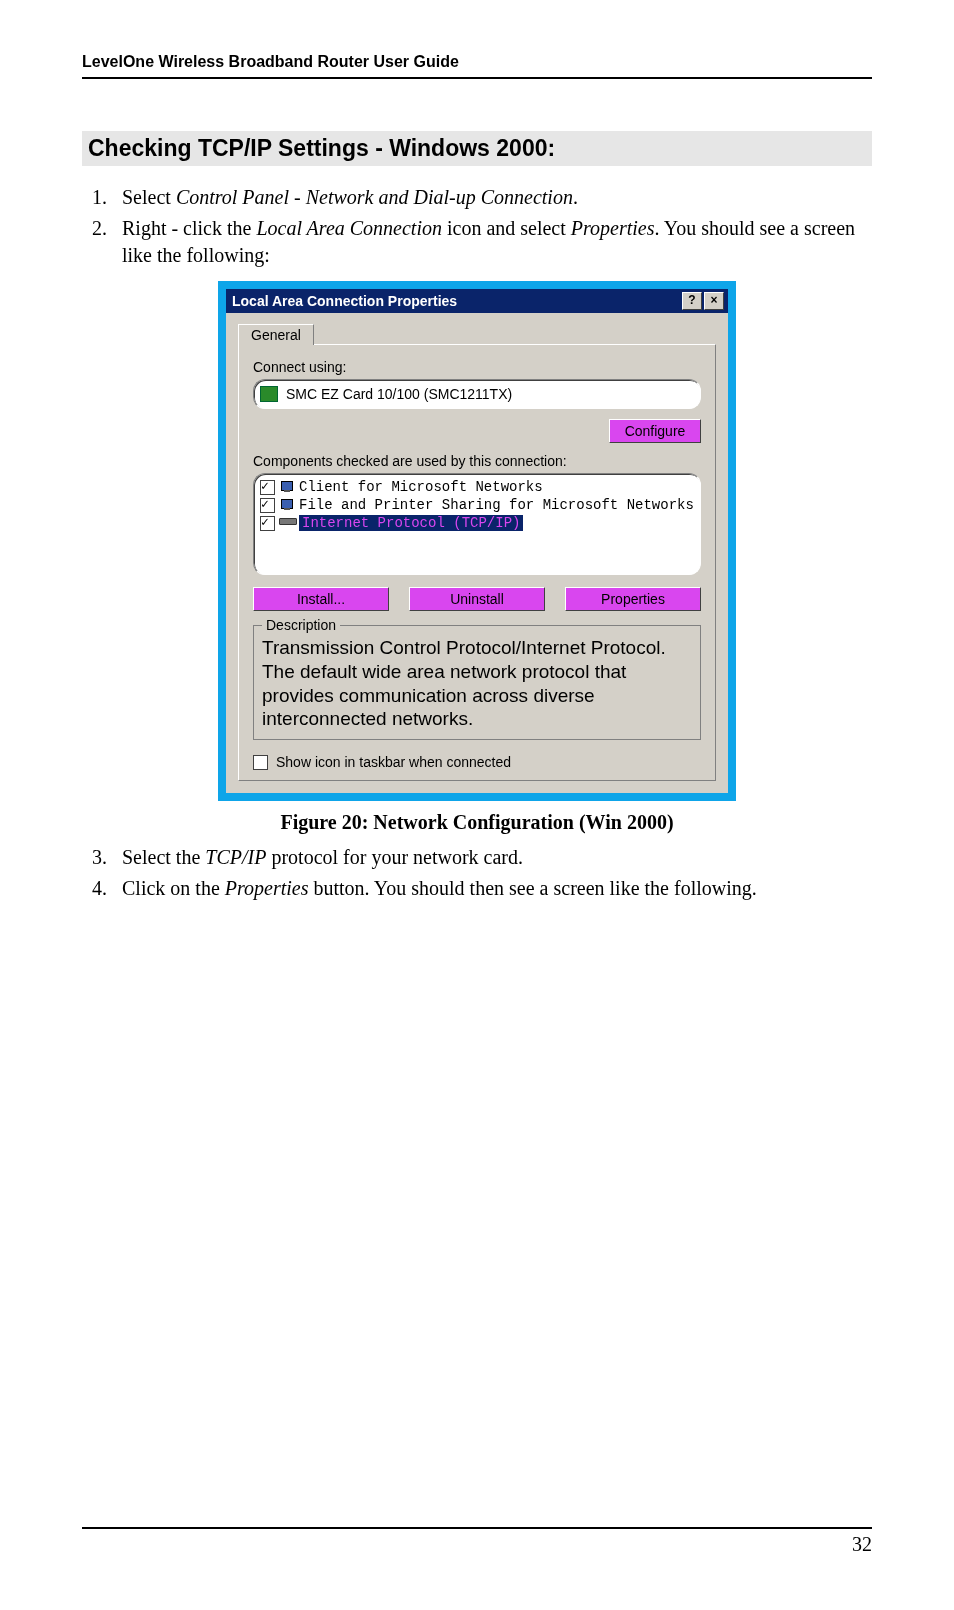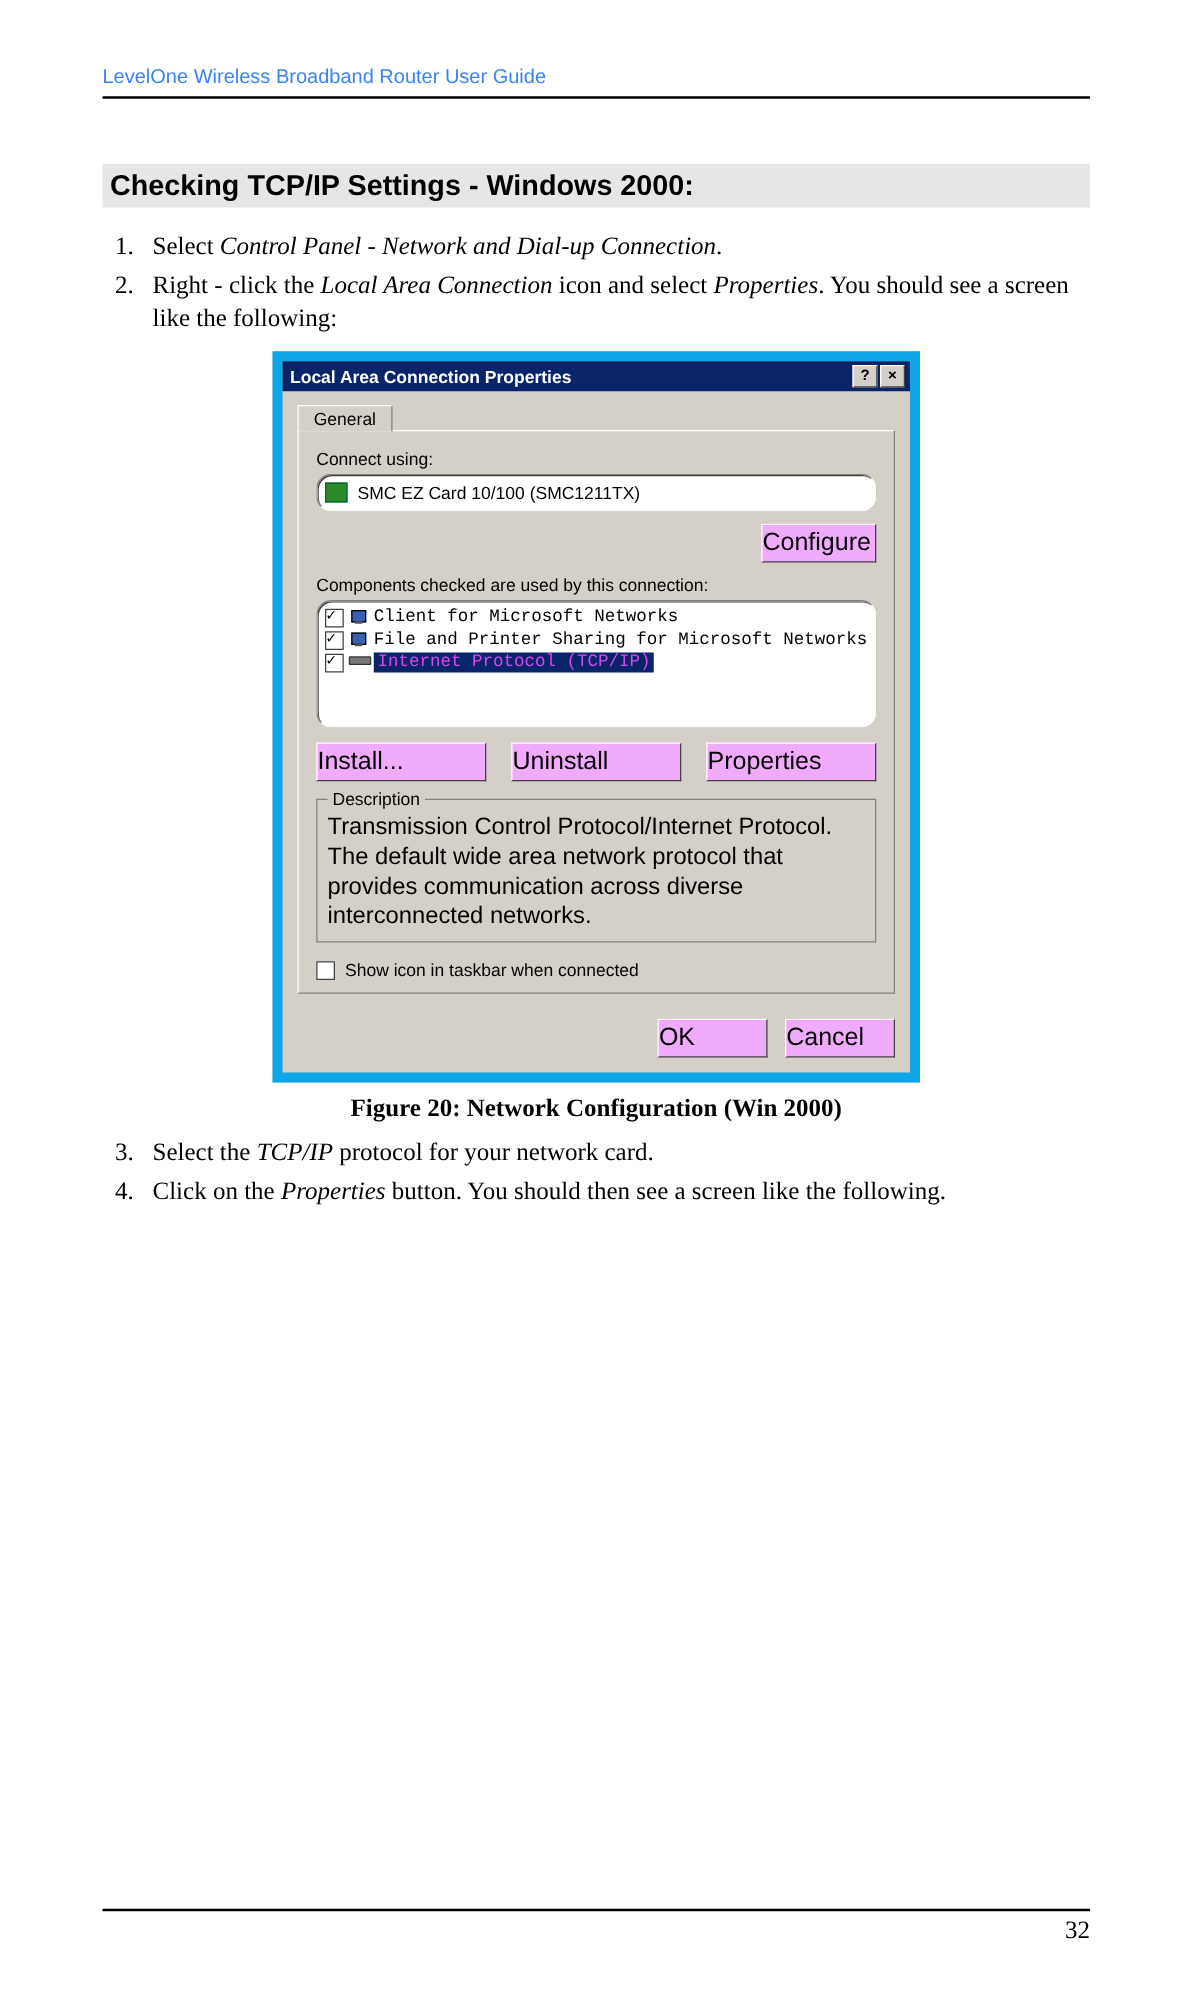--- a/index.html
+++ b/index.html
@@ -12,24 +12,25 @@
   .page {
     width: 954px;
     height: 1610px;
     box-sizing: border-box;
     padding: 53px 82px 0px 82px;
     position: relative;
   }
   .header-line {
     font-family: Arial, Helvetica, sans-serif;
     font-size: 16px;
-    color: #3b82f6;
+    color: #000000;
     padding-bottom: 6px;
     border-bottom: 2px solid #000;
     margin-bottom: 52px;
+    font-weight: bold;
   }
   .section-heading {
     background: #e6e6e6;
     font-family: Arial, Helvetica, sans-serif;
     font-weight: bold;
     font-size: 23px;
     padding: 4px 6px 4px 6px;
     margin-bottom: 18px;
   }
   ol.instr {
@@ -120,28 +121,28 @@
     align-items: center;
     gap: 8px;
     font-size: 14px;
   }
   .adapter-icon {
     width: 16px; height: 14px;
     background: #2a8a2a;
     border: 1px solid #063;
   }
   .btn {
-    background: #f0abfc;
+    background: #d946ef;
     border-top: 1px solid #fff;
     border-left: 1px solid #fff;
     border-right: 1px solid #404040;
     border-bottom: 1px solid #404040;
     padding: 3px 0;
-    font-size: 20px;
-    text-align: left;
+    font-size: 14px;
+    text-align: center;
     min-width: 90px;
     display: inline-block;
   }
   .btn-row-right { text-align: right; margin: 10px 0 10px 0; }
   .components-box {
     height: 92px;
     overflow: hidden;
     padding: 4px 4px;
     font-family: Liberation Mono, monospace;
   }
@@ -302,24 +303,20 @@
             <div class="desc-text">Transmission Control Protocol/Internet Protocol. The default wide area network protocol that provides communication across diverse interconnected networks.</div>
           </div>
 
           <div class="show-icon-row">
             <span class="chk"></span>
             <span>Show icon in taskbar when connected</span>
           </div>
 
         </div>
       </div>
-      <div class="dlg-footer">
-        <span class="btn">OK</span>
-        <span class="btn">Cancel</span>
-      </div>
     </div>
   </div>
 
   <div class="figure-caption">Figure 20: Network Configuration (Win 2000)</div>
 
   <ol class="instr" start="3">
     <li>
       <span>Select the </span><span class="italic">TCP/IP</span><span> protocol for your network card.</span>
     </li>
     <li>

